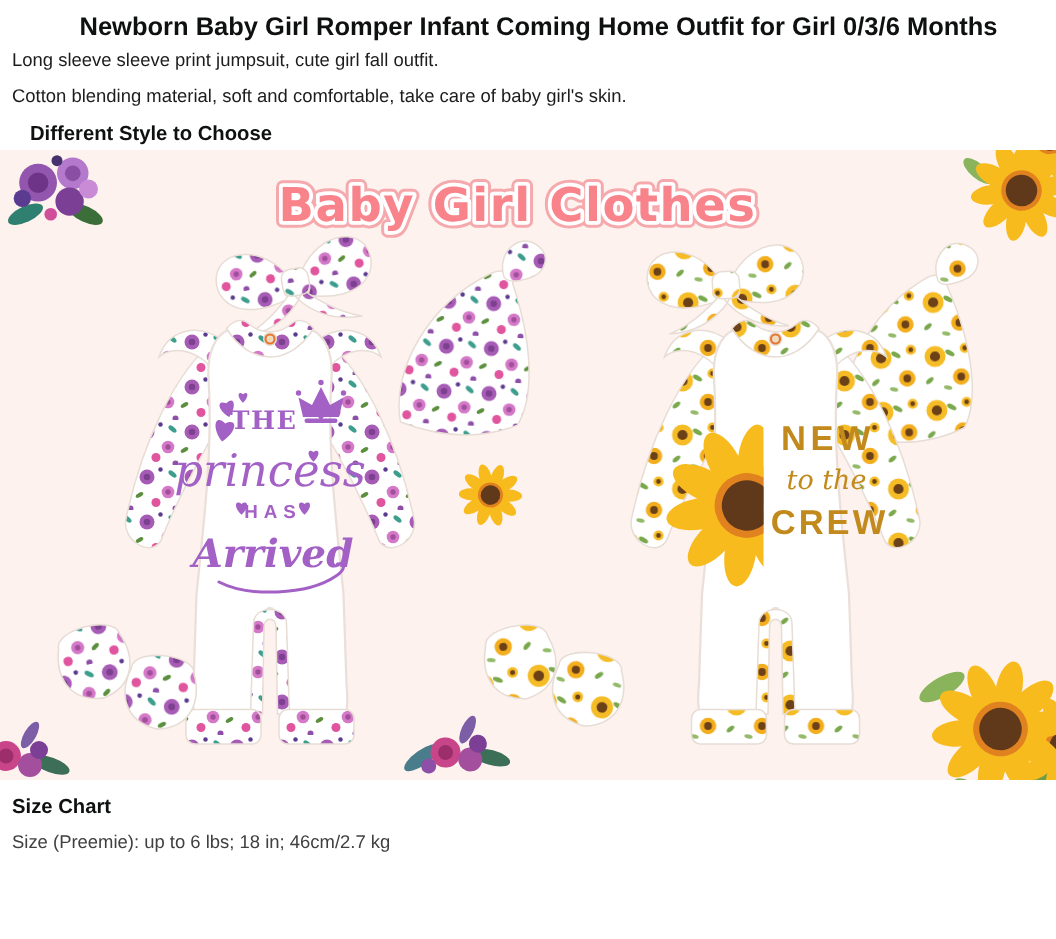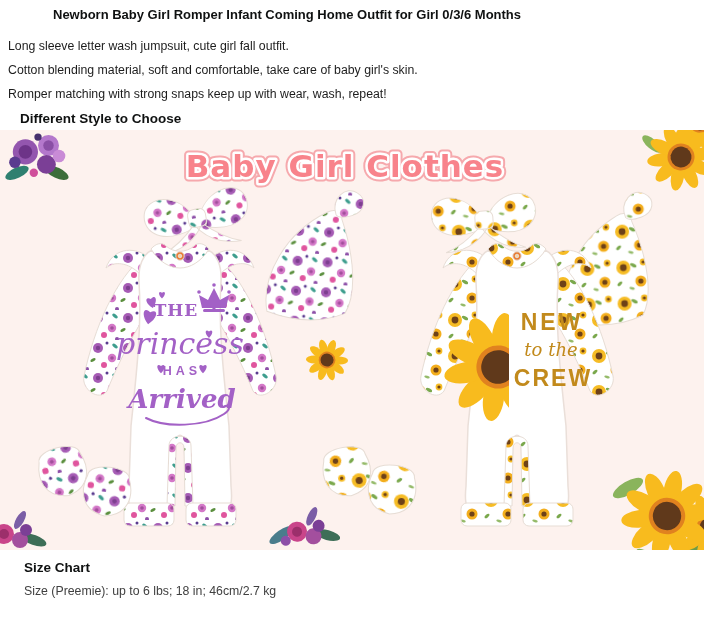--- a/index.html
+++ b/index.html
@@ -1,41 +1,40 @@
 <!DOCTYPE html>
 <html><head>
 <meta charset="utf-8">
 <style>
   html,body{margin:0;padding:0;}
   body{
     width:704px;height:626px;overflow:hidden;background:#ffffff;
     font-family:"Liberation Sans", sans-serif;color:#141414;
   }
   .desc{padding:8px 8px 0 8px;}
-  h1.title{font-size:13px;line-height:1.15;margin:0 0 16px 0;color:#0f1111;font-weight:700;padding-left:45px;}
+  h1.title{font-size:17px;line-height:1.15;margin:0 0 5px 0;color:#0f1111;font-weight:700;padding-left:45px;}
   p.line{font-size:12.3px;line-height:1.15;margin:0 0 10px 0;color:#1d1d1d;}
   h2.sub{font-size:13.5px;margin:0;color:#0f1111;font-weight:700;padding-left:12px;}
   .product-image{width:704px;height:420px;margin-top:4px;}
   .product-image svg{display:block;}
-  .sizes{padding:10px 8px 0 24px;}
+  .sizes{padding:10px 8px 0 8px;}
   h2.sub2{font-size:13.5px;margin:0 0 9px 0;color:#0f1111;font-weight:700;}
   p.size-row{font-size:12.3px;line-height:1.15;margin:0 0 11px 0;color:#404040;}
   .bubble-title{font-family:"DejaVu Sans", sans-serif;font-weight:700;letter-spacing:1px;}
   .script{font-family:"DejaVu Serif", serif;font-style:italic;}
   .capsans{font-family:"Liberation Sans", sans-serif;font-weight:700;}
   .serifcap{font-family:"DejaVu Serif", serif;font-weight:700;}
 </style>
 </head>
 <body>
 
 <div class="desc">
   <h1 class="title">Newborn Baby Girl Romper Infant Coming Home Outfit for Girl 0/3/6 Months</h1>
-  <p class="line">Long sleeve letter wash jumpsuit, cute girl fall outfit.</p>
+  <p class="line">Long sleeve sleeve print jumpsuit, cute girl fall outfit.</p>
   <p class="line">Cotton blending material, soft and comfortable, take care of baby girl's skin.</p>
-  <p class="line">Romper matching with strong snaps keep up with wear, wash, repeat!</p>
   <h2 class="sub">Different Style to Choose</h2>
 </div>
 
 <div class="product-image">
 <svg width="704" height="420" viewBox="0 0 704 420" xmlns="http://www.w3.org/2000/svg">
   <defs>
     <pattern id="pf" width="30" height="30" patternUnits="userSpaceOnUse">
       <rect width="30" height="30" fill="#ffffff"></rect>
       <circle cx="8" cy="8" r="5" fill="#a65cb5"></circle>
       <circle cx="8" cy="8" r="2.2" fill="#7d3f8f"></circle>

